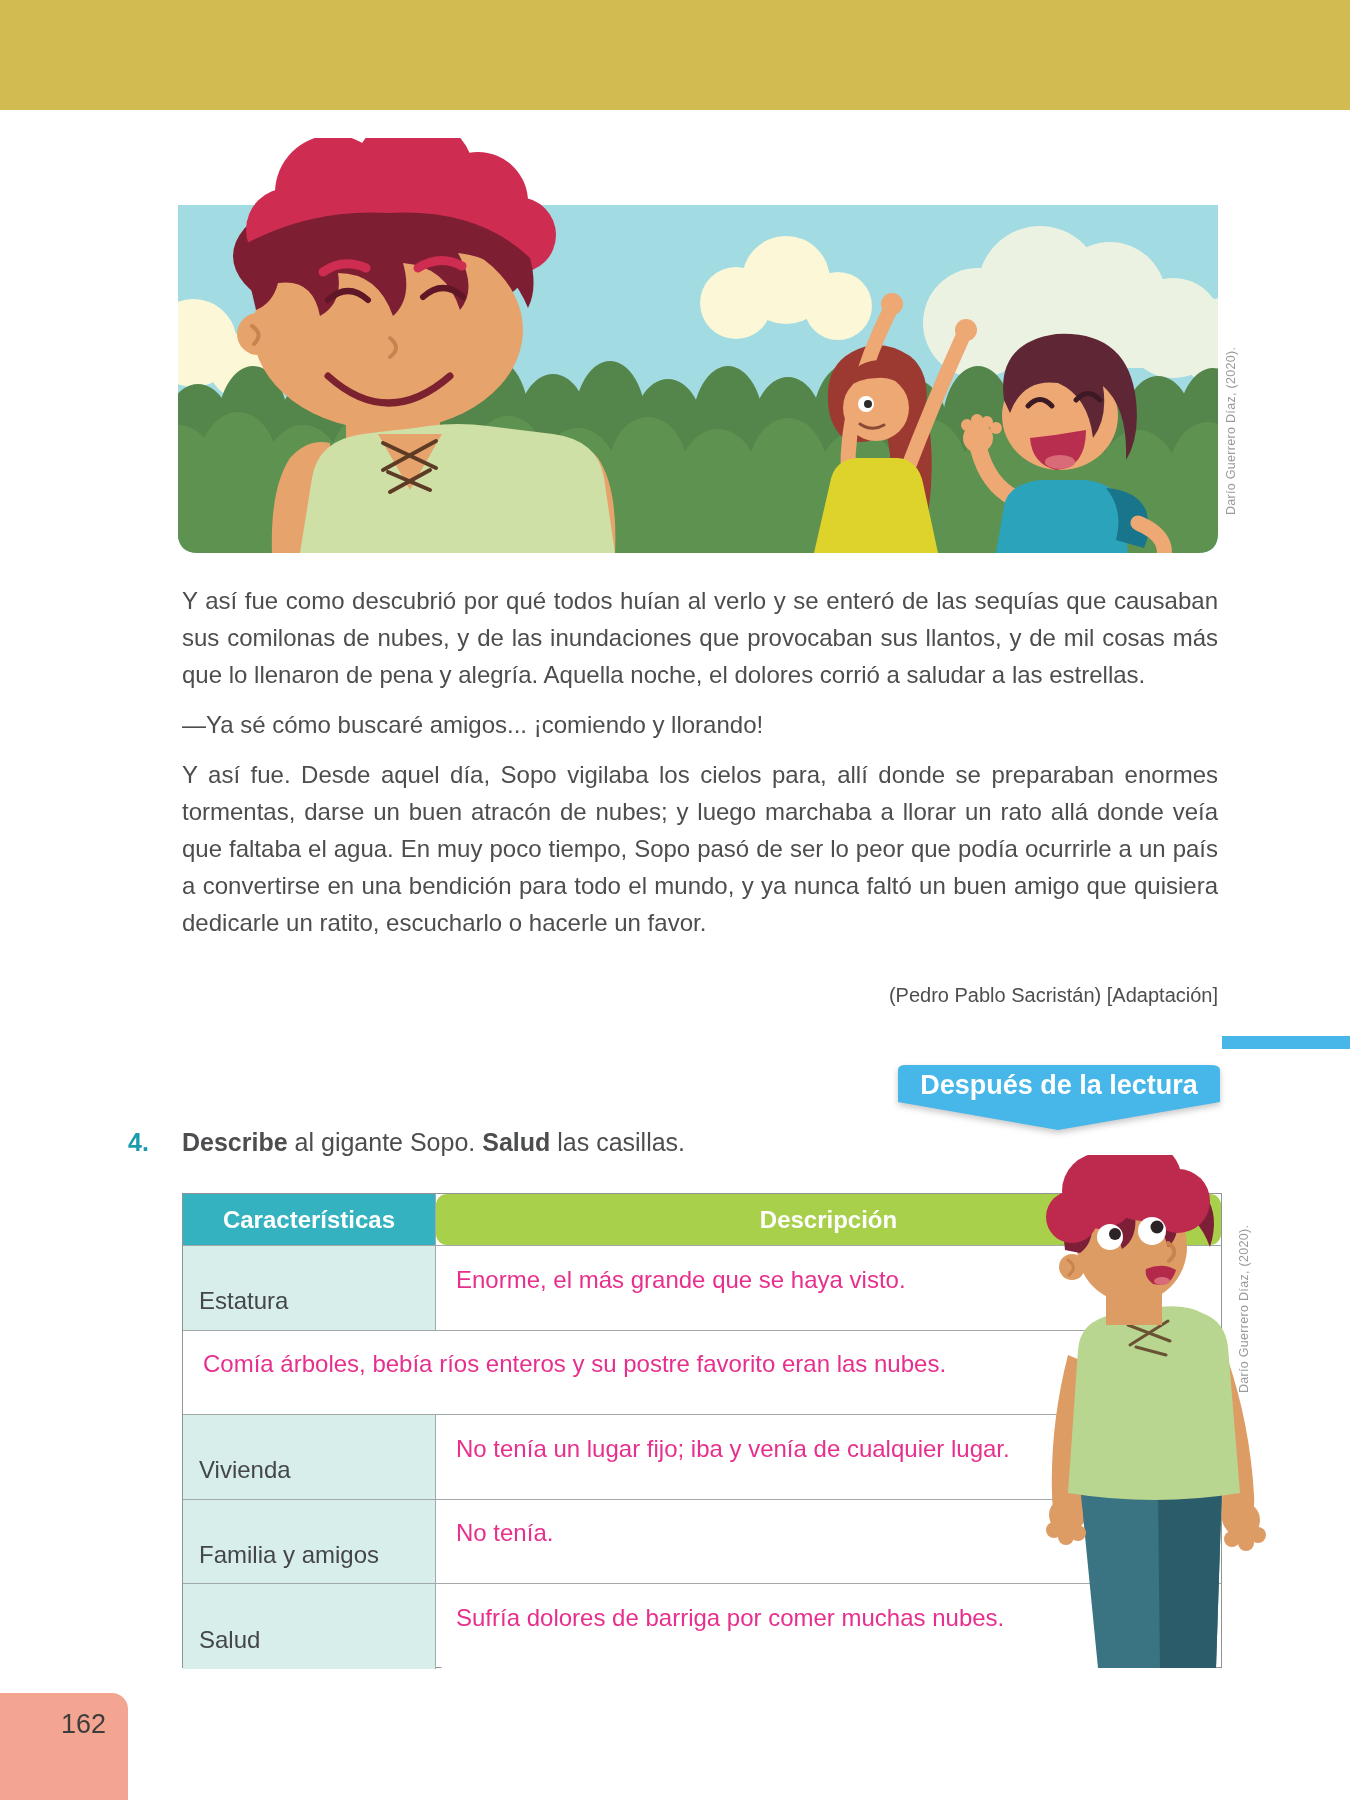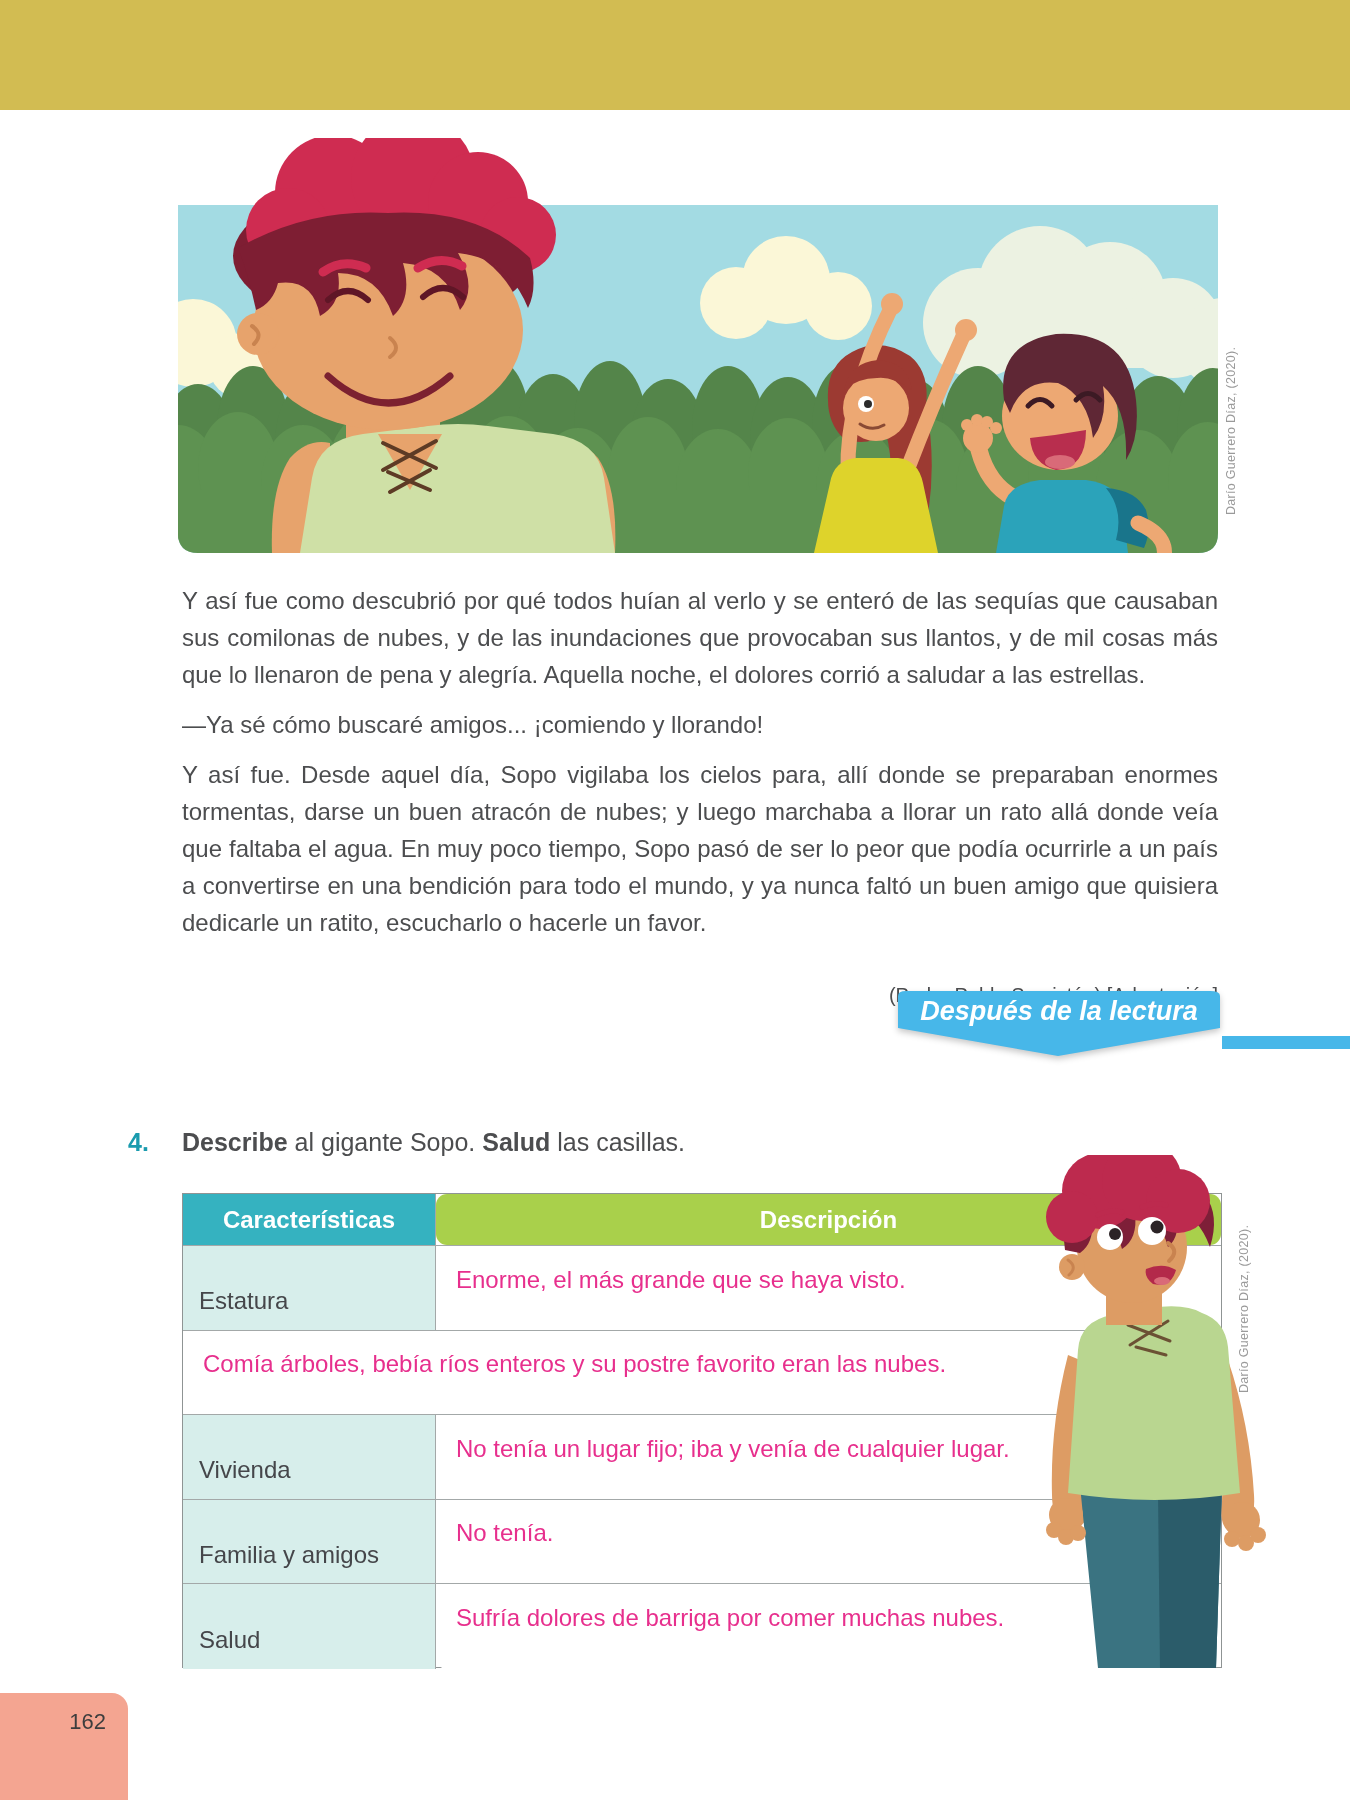--- a/index.html
+++ b/index.html
@@ -11,22 +11,22 @@
                writing-mode:vertical-rl;transform:rotate(180deg);white-space:nowrap;
                letter-spacing:.3px;}
   .credit-top{left:1224px;top:335px;height:180px;}
   .credit-bottom{left:1237px;top:1208px;height:185px;}
   .story{position:absolute;left:182px;top:582px;width:1036px;font-size:24px;line-height:37px;}
   .story p{margin:0 0 13px 0;text-align:justify;}
   .story p.dialog{text-align:left;}
   .attribution{position:absolute;left:182px;top:984px;width:1036px;text-align:right;
                font-size:20px;color:#4c4d4f;}
   .ribbon-bar{position:absolute;left:1222px;top:1036px;width:128px;height:13px;background:#47b7e9;}
-  .ribbon{position:absolute;left:888px;top:988px;width:340px;height:72px;
-          filter:drop-shadow(0 3px 3px rgba(0,0,0,.22));font-style:italic;}
+  .ribbon{position:absolute;left:888px;top:1062px;width:340px;height:72px;
+          filter:drop-shadow(0 3px 3px rgba(0,0,0,.22));}
   .ribbon svg text{font-family:"Liberation Sans",sans-serif;font-weight:bold;}
   .question{position:absolute;left:128px;top:1128px;width:1100px;font-size:25px;}
   .q-num{color:#1a9bae;font-weight:bold;display:inline-block;width:54px;}
   .q-bold{font-weight:bold;}
   .answer-table{position:absolute;left:182px;top:1193px;width:1040px;height:475px;
                 border:1.5px solid #8f9494;box-sizing:border-box;background:#ffffff;}
   .t-row{display:flex;width:100%;box-sizing:border-box;}
   .t-row + .t-row{border-top:1px solid #a3a8a8;}
   .t-head{height:51px;}
   .cell-label{width:253px;box-sizing:border-box;border-right:1px solid #a3a8a8;
@@ -36,21 +36,21 @@
                       justify-content:center;border-right:1px solid #a3a8a8;}
   .t-head .cell-value{background:#a9d04b;color:#ffffff;font-weight:bold;font-size:24px;
                       justify-content:center;}
   .t-body .cell-label{background:#d7eeeb;font-size:24px;color:#45464a;
                       padding:26px 10px 0 16px;}
   .t-body .cell-value{font-size:24px;color:#e72f8d;padding:0 14px 18px 20px;line-height:31px;}
   .r1{height:85px;} .r2{height:84px;} .r3{height:85px;} .r4{height:84px;} .r5{height:86px;}
   .sopo-small{position:absolute;left:1010px;top:1155px;width:340px;height:513px;}
   .page-tab{position:absolute;left:0;top:1693px;width:128px;height:107px;background:#f4a591;
             border-radius:0 16px 0 0;box-sizing:border-box;text-align:right;
-            padding:16px 22px 0 0;font-size:22px;color:#3d3d3d;}
+            padding:16px 22px 0 0;font-size:27px;color:#3d3d3d;}
 </style>
 </head>
 <body>
 
 <div class="page">
 
   <div class="top-band"></div>
 
   <svg class="illu-top" viewBox="0 0 1040 415" xmlns="http://www.w3.org/2000/svg">
     <defs>

